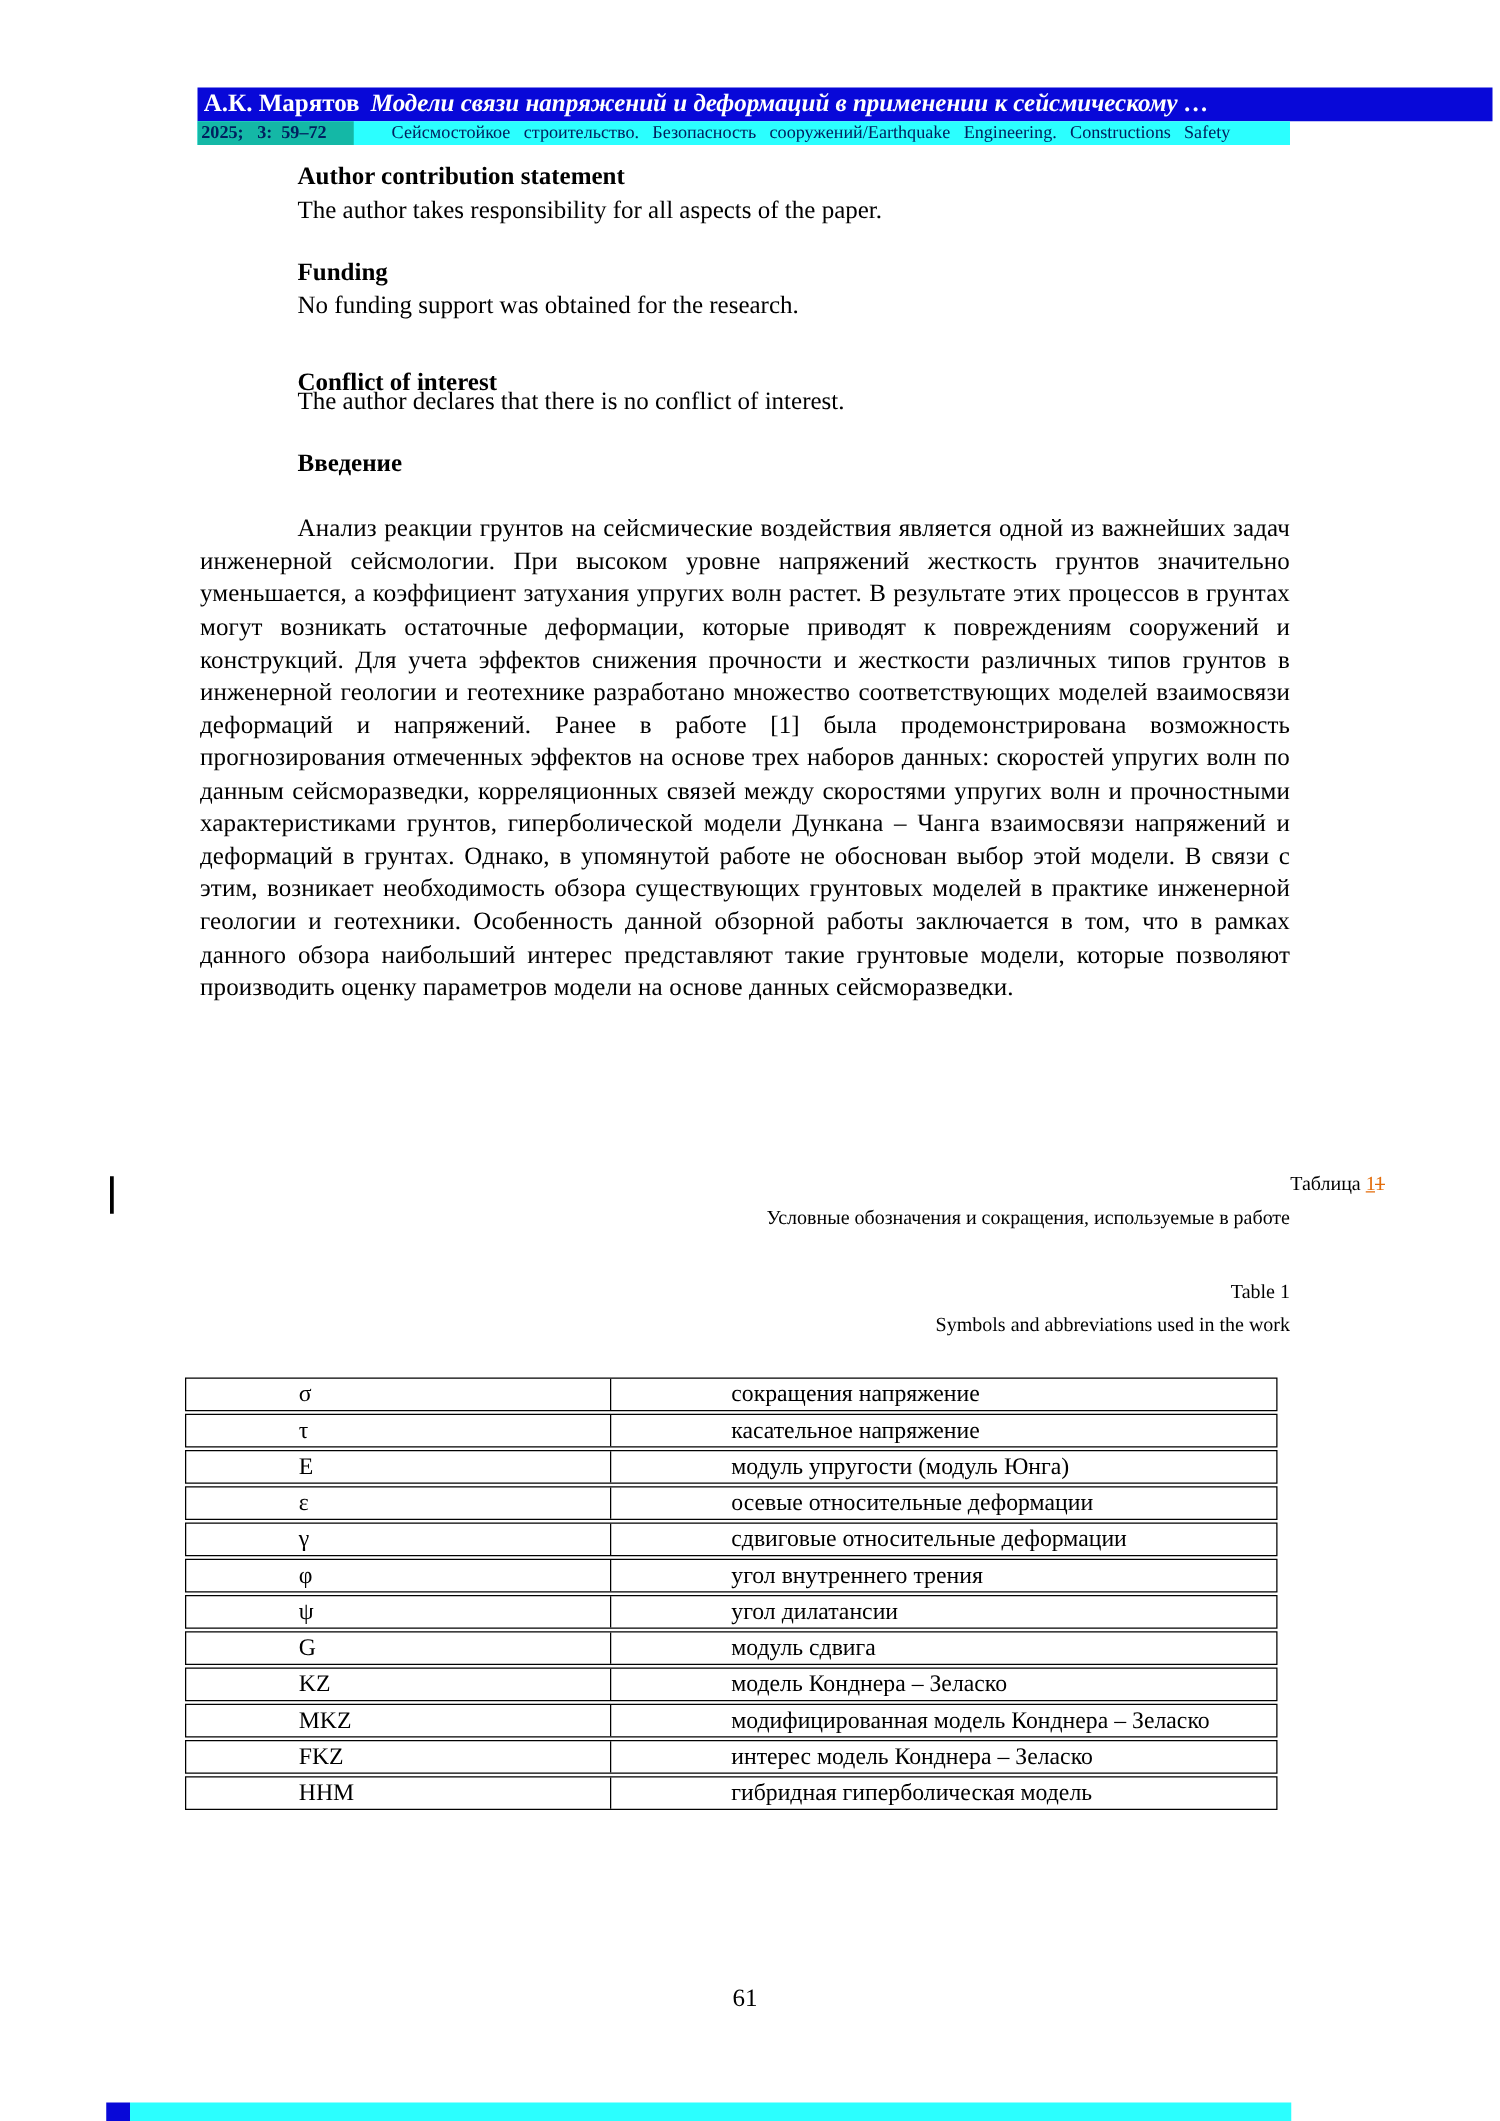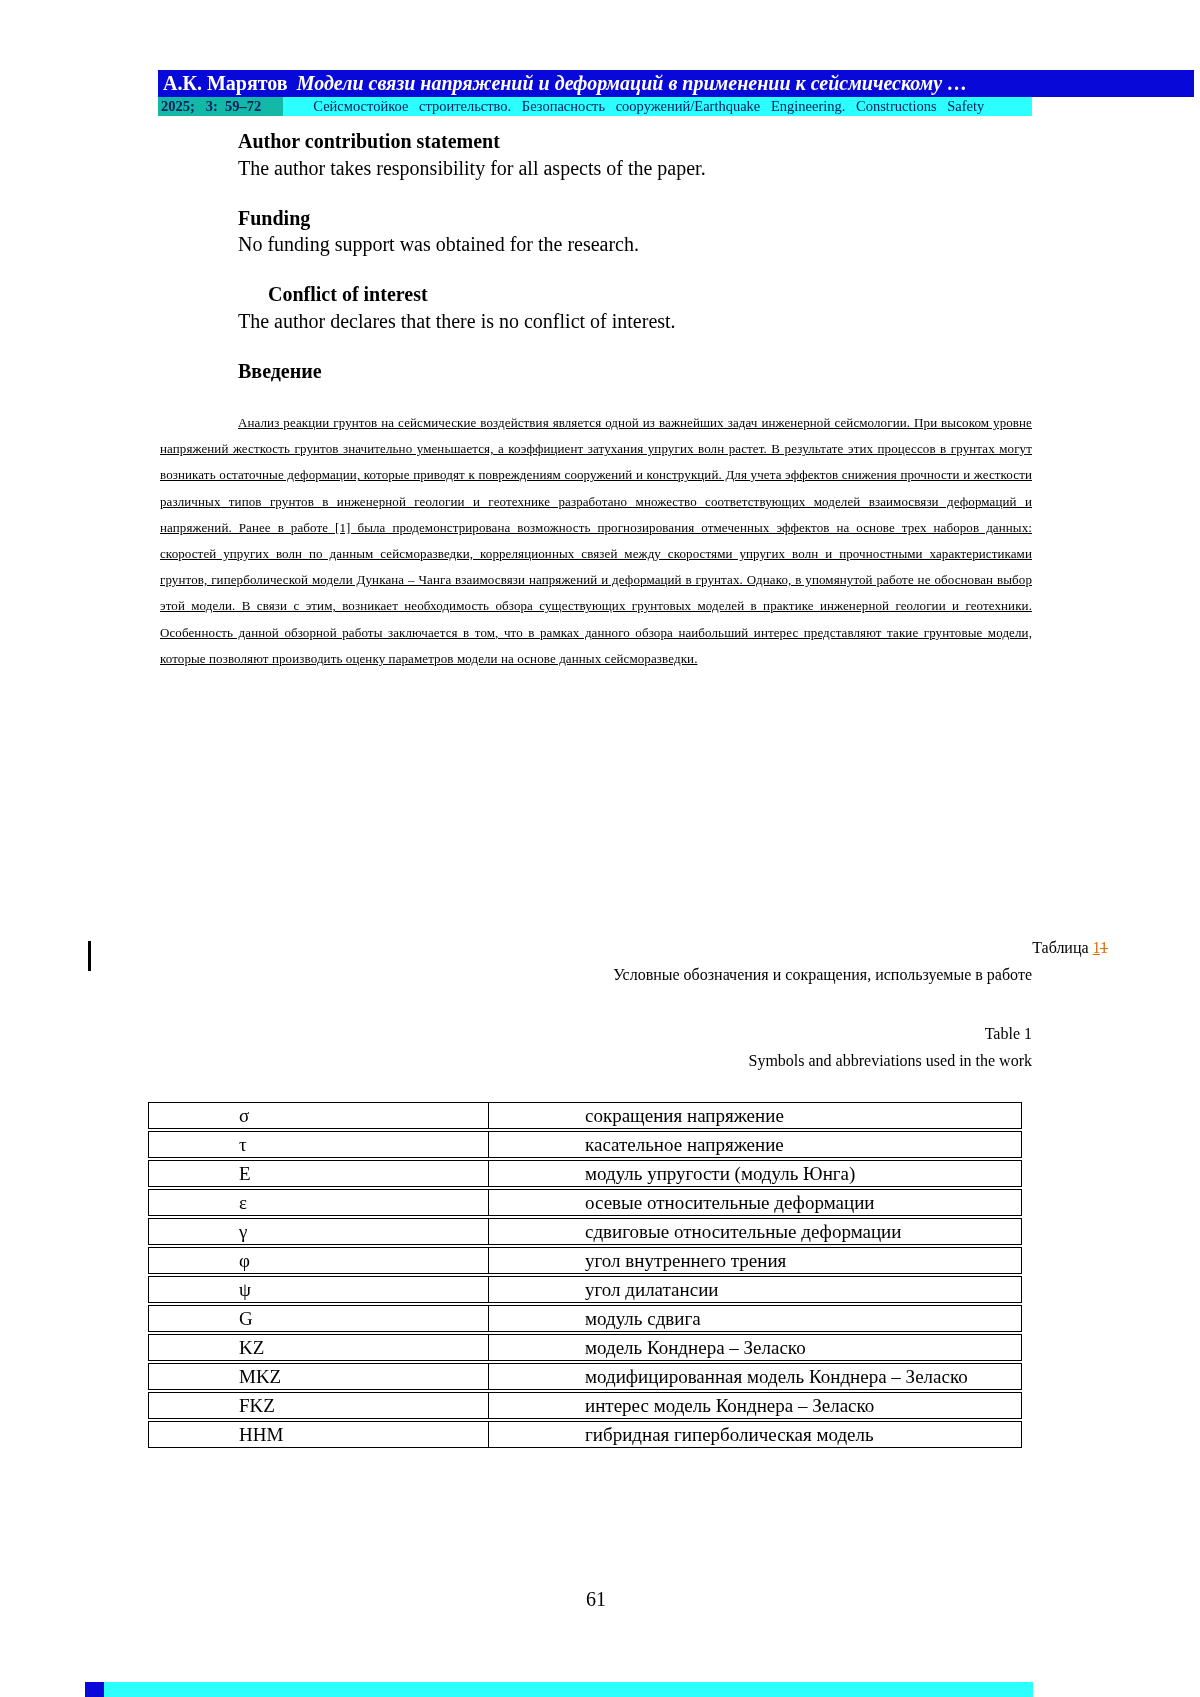--- a/index.html
+++ b/index.html
@@ -29,22 +29,22 @@
     flex:1; display:flex; justify-content:flex-start; align-items:center;
     padding:0 8px 0 30px; white-space:nowrap; word-spacing:7px;
   }
 
   
   .sec-head { left:238px; font-weight:bold; font-size:20px; white-space:nowrap; }
   .sec-body { left:238px; font-size:20px; white-space:nowrap; }
 
   
   .paragraph {
-    left:160px; top:410px; width:872px; font-size:13px; line-height:26.2px;
-    text-align:justify; text-indent:78px; letter-spacing:0.1px;text-decoration:underline;
+    left:160px; top:410px; width:872px; font-size:20px; line-height:26.2px;
+    text-align:justify; text-indent:78px; letter-spacing:0.1px;
   }
 
   
   .cap { font-size:16px; text-align:right; white-space:nowrap; }
   .ins-num { color:#e36c0a; text-decoration:underline; }
   .del-num { color:#e36c0a; text-decoration:line-through; }
   .change-bar { left:88px; top:941px; width:2.5px; height:30px; background:#000; }
 
   
   .symbols-table { left:148px; top:1102px; width:874px; }
@@ -84,21 +84,21 @@
       <span>Earthquake Engineering. Constructions Safety</span>
     </span>
   </div>
 
   <div class="abs sec-head" style="top:130px;">Author contribution statement</div>
   <div class="abs sec-body" style="top:157px;">The author takes responsibility for all aspects of the paper.</div>
 
   <div class="abs sec-head" style="top:207px;">Funding</div>
   <div class="abs sec-body" style="top:233px;">No funding support was obtained for the research.</div>
 
-  <div class="abs sec-head" style="top:283px;margin-left:30px;">Conflict of interest</div>
+  <div class="abs sec-head" style="top:295px;">Conflict of interest</div>
   <div class="abs sec-body" style="top:310px;">The author declares that there is no conflict of interest.</div>
 
   <div class="abs sec-head" style="top:360px;">Введение</div>
   <div class="abs paragraph">Анализ реакции грунтов на сейсмические воздействия является одной из важнейших задач инженерной сейсмологии. При высоком уровне напряжений жесткость грунтов значительно уменьшается, а коэффициент затухания упругих волн растет. В результате этих процессов в грунтах могут возникать остаточные деформации, которые приводят к повреждениям сооружений и конструкций. Для учета эффектов снижения прочности и жесткости различных типов грунтов в инженерной геологии и геотехнике разработано множество соответствующих моделей взаимосвязи деформаций и напряжений. Ранее в работе [1] была продемонстрирована возможность прогнозирования отмеченных эффектов на основе трех наборов данных: скоростей упругих волн по данным сейсморазведки, корреляционных связей между скоростями упругих волн и прочностными характеристиками грунтов, гиперболической модели Дункана – Чанга взаимосвязи напряжений и деформаций в грунтах. Однако, в упомянутой работе не обоснован выбор этой модели. В связи с этим, возникает необходимость обзора существующих грунтовых моделей в практике инженерной геологии и геотехники. Особенность данной обзорной работы заключается в том, что в рамках данного обзора наибольший интерес представляют такие грунтовые модели, которые позволяют производить оценку параметров модели на основе данных сейсморазведки.</div>
 
   <div class="abs change-bar"></div>
 
   <div class="abs cap" style="left:160px; top:939px; width:948px;">
     <span>Таблица </span><span class="ins-num">1</span><span class="del-num">1</span>
   </div>

